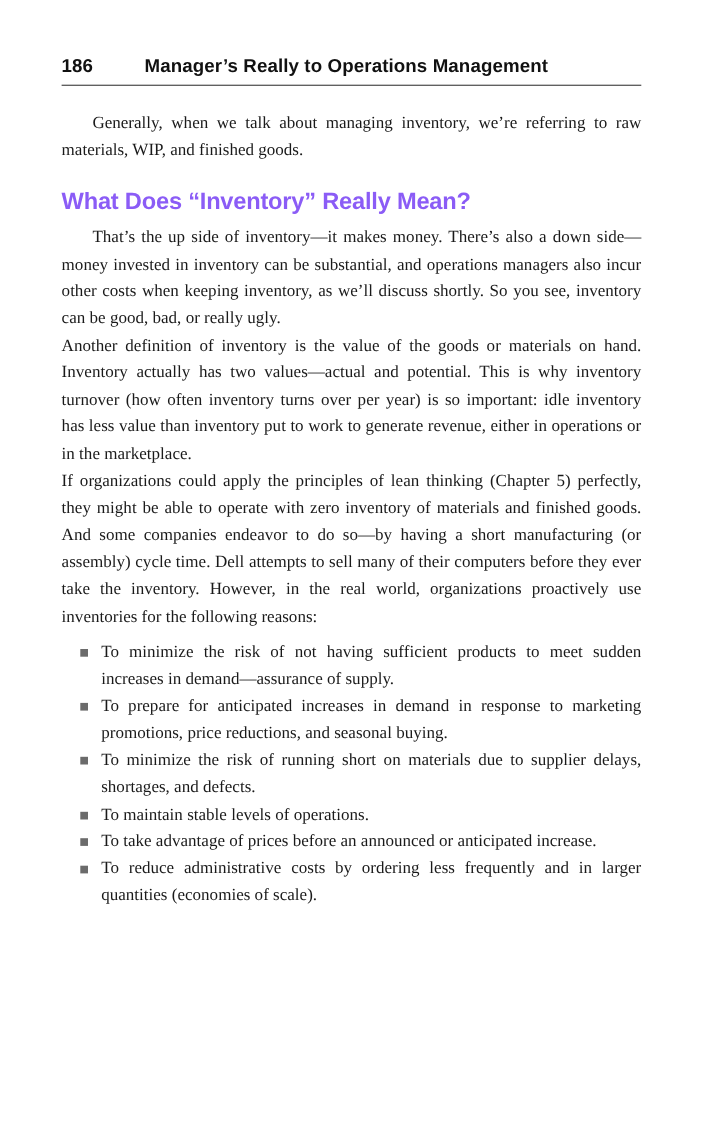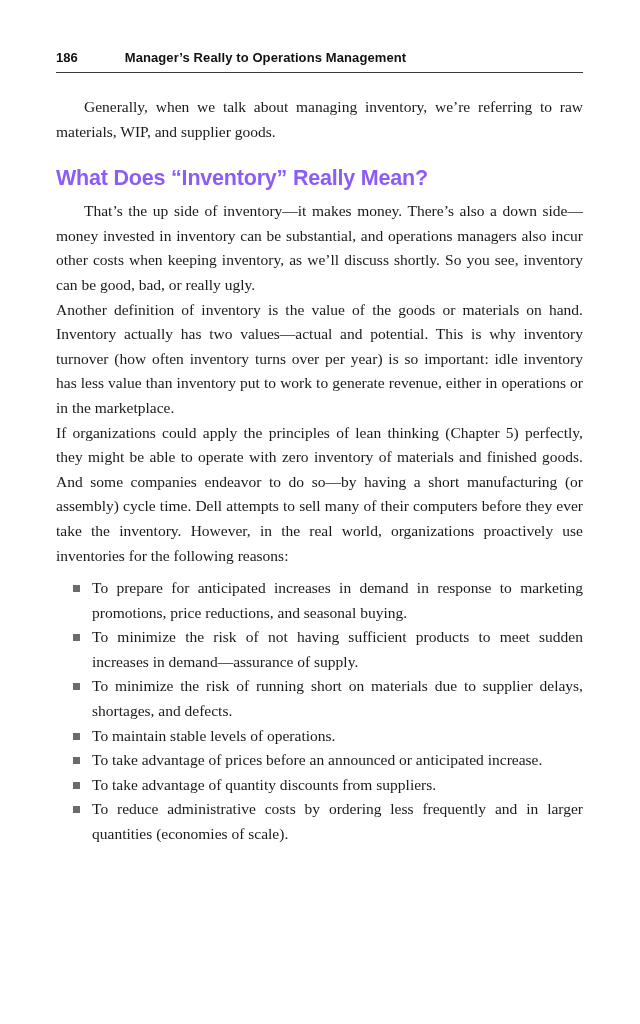--- a/index.html
+++ b/index.html
@@ -16,21 +16,21 @@
     width: 640px;
     height: 1024px;
     padding: 50px 57px 0 56px;
   }
   
   .running-head {
     display: flex;
     align-items: flex-end;
     font-family: "Liberation Sans", sans-serif;
     font-weight: 700;
-    font-size: 13px;
+    font-size: 17px;
     color: #111;
     padding-bottom: 7px;
   }
   .page-number { flex: 0 0 auto; }
   .running-title { margin-left: 47px; letter-spacing: 0.1px; }
   .head-rule {
     border: none;
     border-top: 1.6px solid #3a3a3a;
     margin: 0 0 22px 0;
   }
@@ -88,54 +88,50 @@
 <body>
 
 <div class="page">
 
   <div class="running-head">
     <span class="page-number">186</span>
     <span class="running-title">Manager’s Really to Operations Management</span>
   </div>
   <hr class="head-rule">
 
-  <p class="para indent">Generally, when we talk about managing inventory, we’re referring to raw materials, WIP, and supplier goods.</p>
+  <p class="para indent">Generally, when we talk about managing inventory, we’re referring to raw materials, WIP, and finished goods.</p>
 
   <h1 class="section-heading">What Does “Inventory” Really Mean?</h1>
 
   <p class="para indent">That’s the up side of inventory—it makes money. There’s also a down side—money invested in inventory can be substantial, and operations managers also incur other costs when keeping inventory, as we’ll discuss shortly. So you see, inventory can be good, bad, or really ugly.</p>
   <p class="para">Another definition of inventory is the value of the goods or materials on hand. Inventory actually has two values—actual and potential. This is why inventory turnover (how often inventory turns over per year) is so important: idle inventory has less value than inventory put to work to generate revenue, either in operations or in the marketplace.</p>
 
 
   <p class="para">If organizations could apply the principles of lean thinking (Chapter 5) perfectly, they might be able to operate with zero inventory of materials and finished goods. And some companies endeavor to do so—by having a short manufacturing (or assembly) cycle time. Dell attempts to sell many of their computers before they ever take the inventory. However, in the real world, organizations proactively use inventories for the following reasons:</p>
 
   <ul class="bullet-list">
     <li class="bullet-item">
       <span class="bullet-marker"></span>
-      <span class="bullet-text">To prepare for anticipated increases in demand in response to marketing promotions, price reductions, and seasonal buying.</span>
+      <span class="bullet-text">To minimize the risk of not having sufficient products to meet sudden increases in demand—assurance of supply.</span>
     </li>
     <li class="bullet-item">
       <span class="bullet-marker"></span>
-      <span class="bullet-text">To minimize the risk of not having sufficient products to meet sudden increases in demand—assurance of supply.</span>
+      <span class="bullet-text">To prepare for anticipated increases in demand in response to marketing promotions, price reductions, and seasonal buying.</span>
     </li>
     <li class="bullet-item">
       <span class="bullet-marker"></span>
       <span class="bullet-text">To minimize the risk of running short on materials due to supplier delays, shortages, and defects.</span>
     </li>
     <li class="bullet-item">
       <span class="bullet-marker"></span>
       <span class="bullet-text">To maintain stable levels of operations.</span>
     </li>
     <li class="bullet-item">
       <span class="bullet-marker"></span>
       <span class="bullet-text">To take advantage of prices before an announced or anticipated increase.</span>
     </li>
     <li class="bullet-item">
       <span class="bullet-marker"></span>
-      <span class="bullet-text">To take advantage of quantity discounts from suppliers.</span>
-    </li>
-    <li class="bullet-item">
-      <span class="bullet-marker"></span>
       <span class="bullet-text">To reduce administrative costs by ordering less frequently and in larger quantities (economies of scale).</span>
     </li>
   </ul>
 
 </div>
 
 </body></html>

